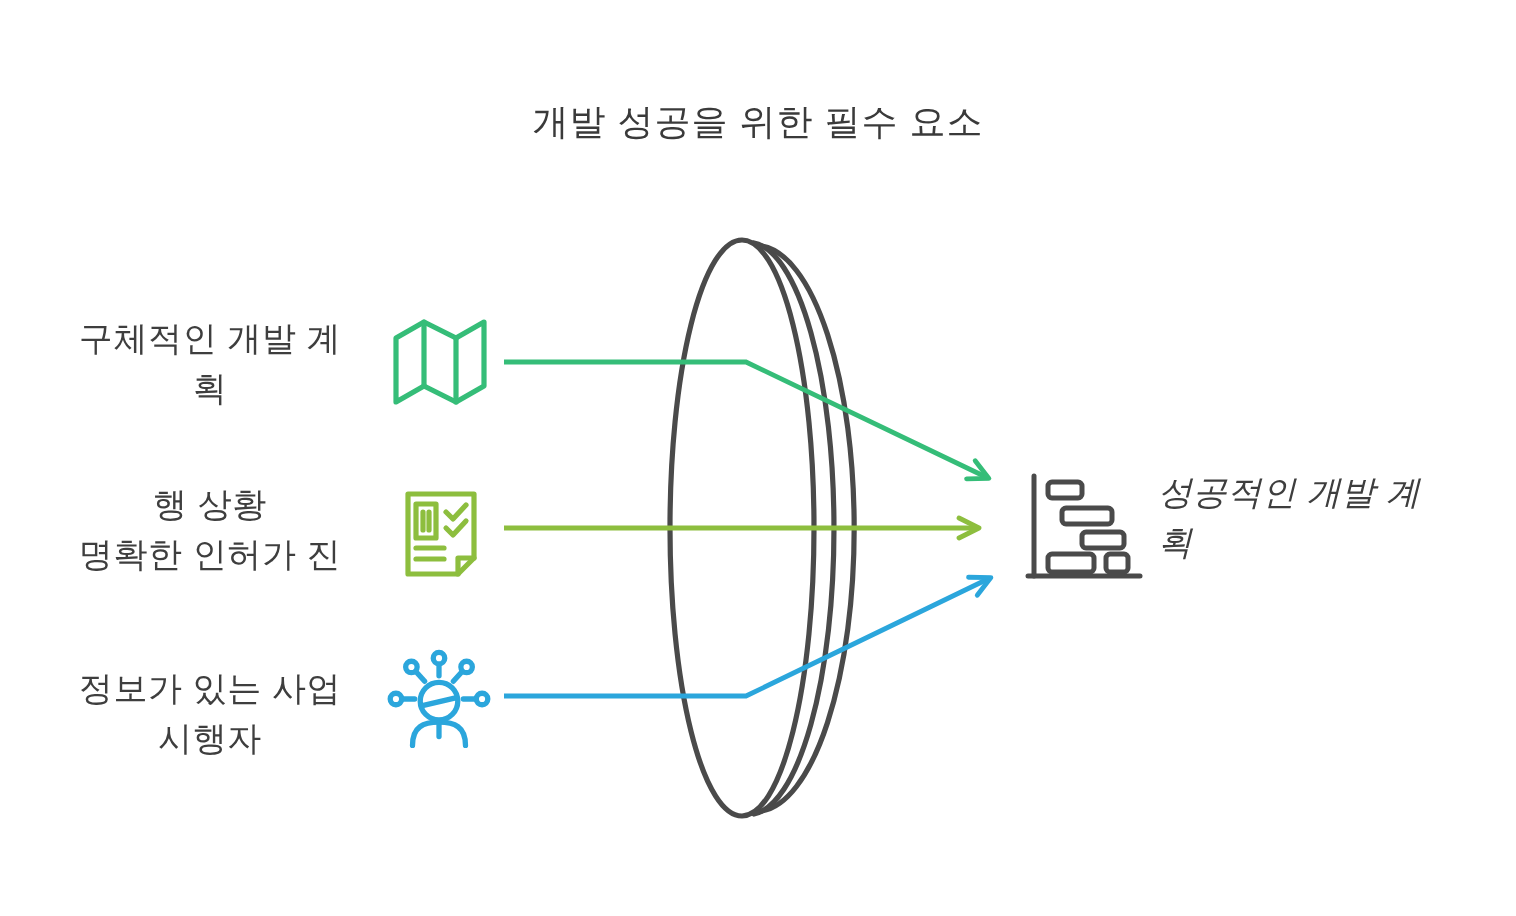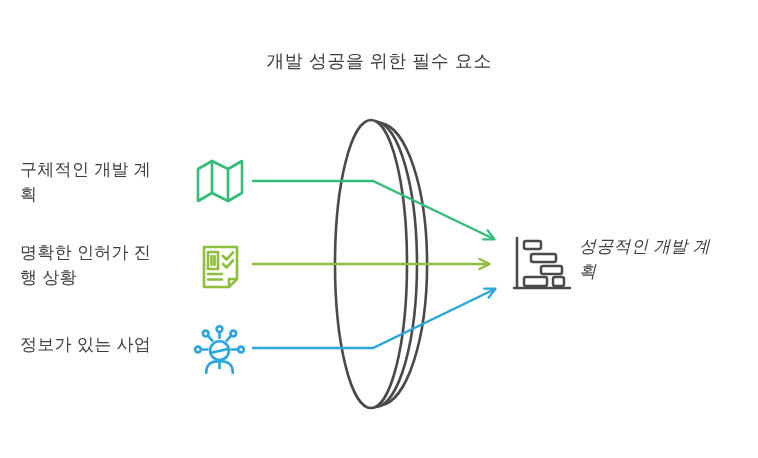--- a/index.html
+++ b/index.html
@@ -5,43 +5,44 @@
   html,body{margin:0;padding:0;background:#fff;}
   .stage{
     position:relative;width:758px;height:458px;background:#ffffff;overflow:hidden;
     font-family:"Liberation Sans", sans-serif;color:#3e3e3e;padding-left:34px;
   }
   .title{
     position:absolute;left:0;top:49px;width:758px;text-align:center;
     font-size:18px;letter-spacing:.5px;color:#3a3a3a;
   }
   .label{position:absolute;font-size:17px;line-height:25px;letter-spacing:.3px;}
-  .label.left{left:20px;width:170px;text-align:left;}
+  .label.left{left:20px;width:170px;text-align:center;}
   .label.right{left:579px;width:175px;text-align:left;font-style:italic;}
   .icon{position:absolute;}
   svg{display:block;}
   .overlay{position:absolute;left:0;top:0;pointer-events:none;}
 </style>
 </head>
 <body>
 
 <div class="stage">
 
   <div class="title">개발 성공을 위한 필수 요소</div>
 
   <div class="label left" style="top:157px">
     <div>구체적인 개발 계</div>
     <div>획</div>
   </div>
   <div class="label left" style="top:240px">
+    <div>행 상황</div>
     <div>명확한 인허가 진</div>
-    <div>행 상황</div>
   </div>
   <div class="label left" style="top:332px">
     <div>정보가 있는 사업</div>
+    <div>시행자</div>
   </div>
 
   <div class="icon" style="left:196px;top:157px">
     <svg width="48" height="48" viewBox="0 0 24 24">
       <g fill="none" stroke-width="1.3" stroke-linejoin="round" stroke-linecap="round" stroke="#35BD78">
         <polygon points="1 6 1 22 8 18 16 22 23 18 23 2 16 6 8 2"></polygon>
         <line x1="8" y1="2" x2="8" y2="18"></line>
         <line x1="16" y1="6" x2="16" y2="22"></line>
       </g>
     </svg>

